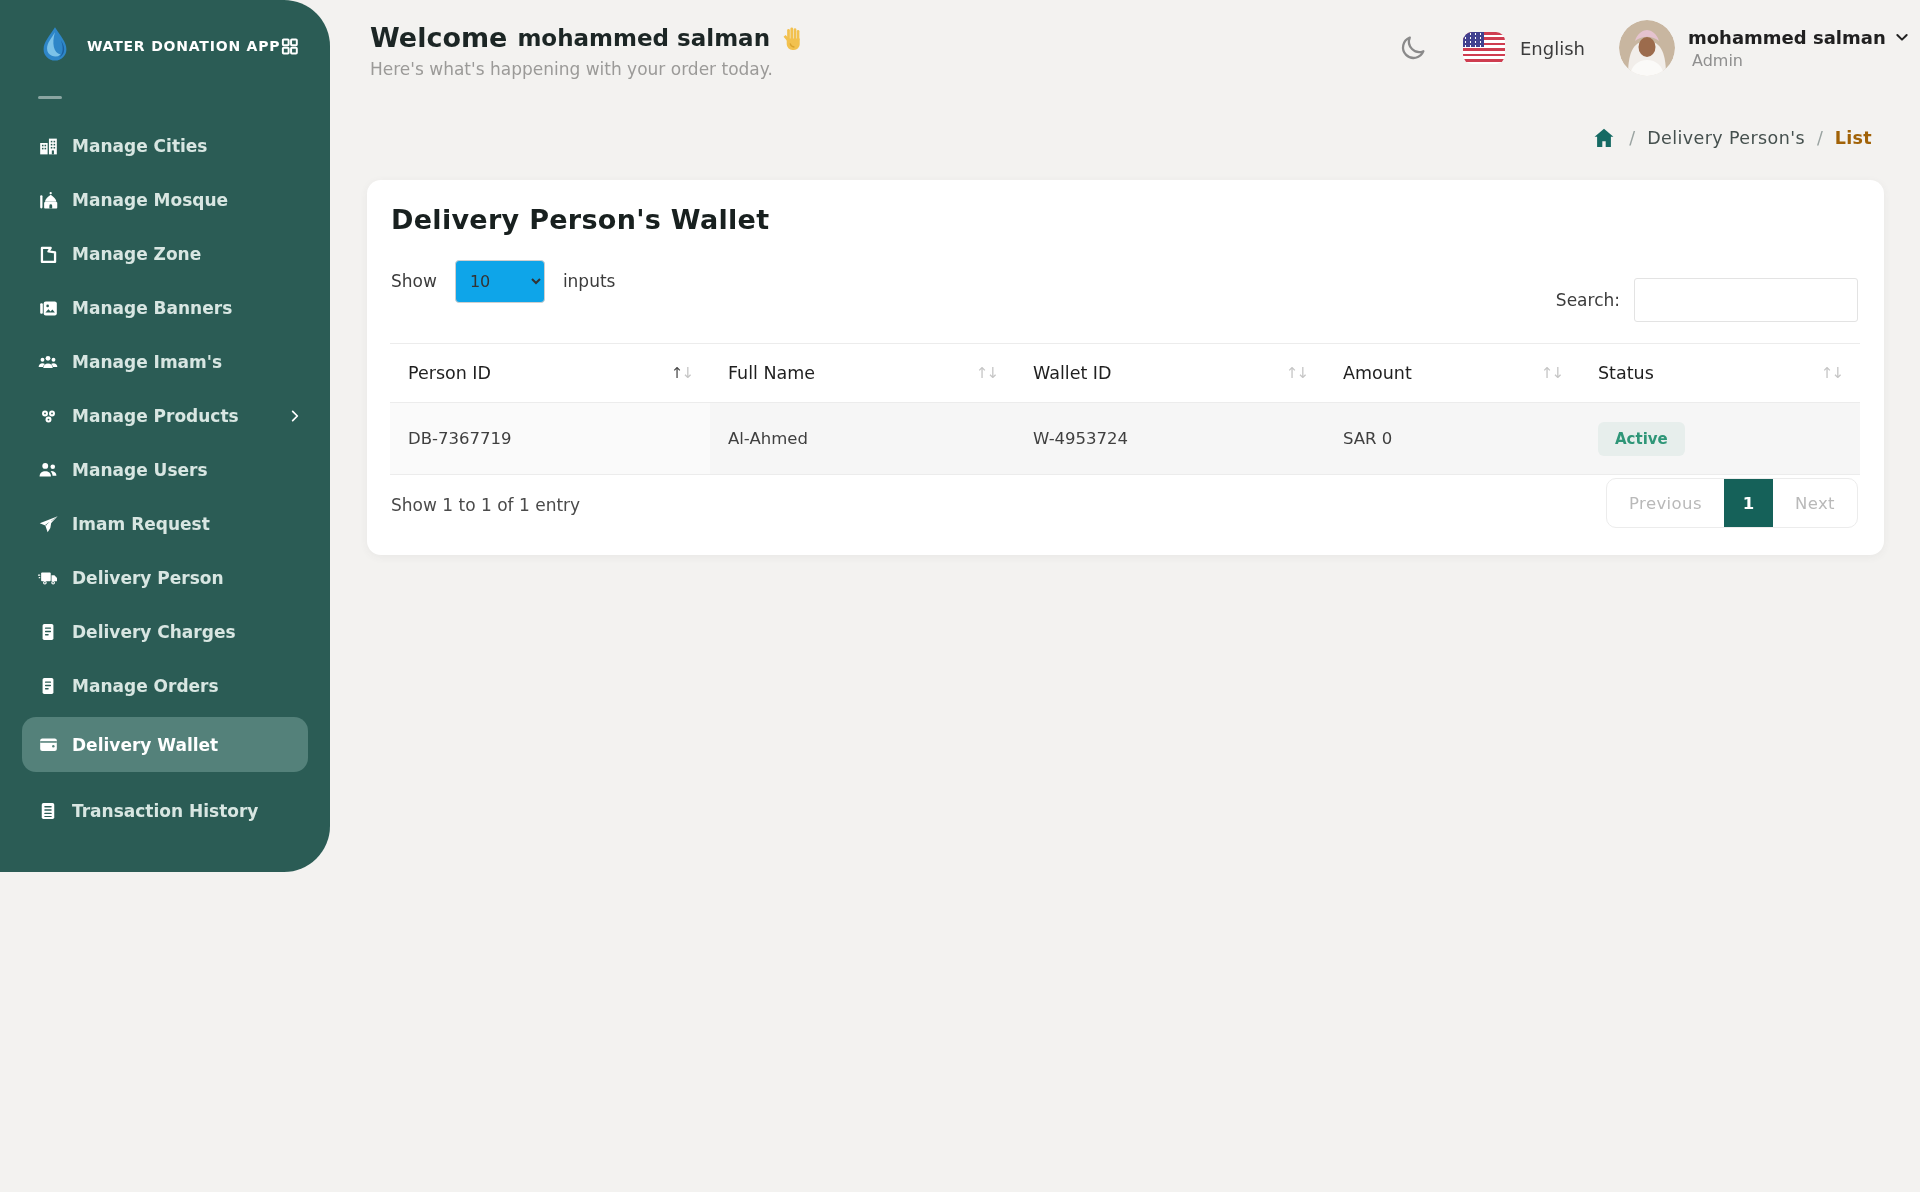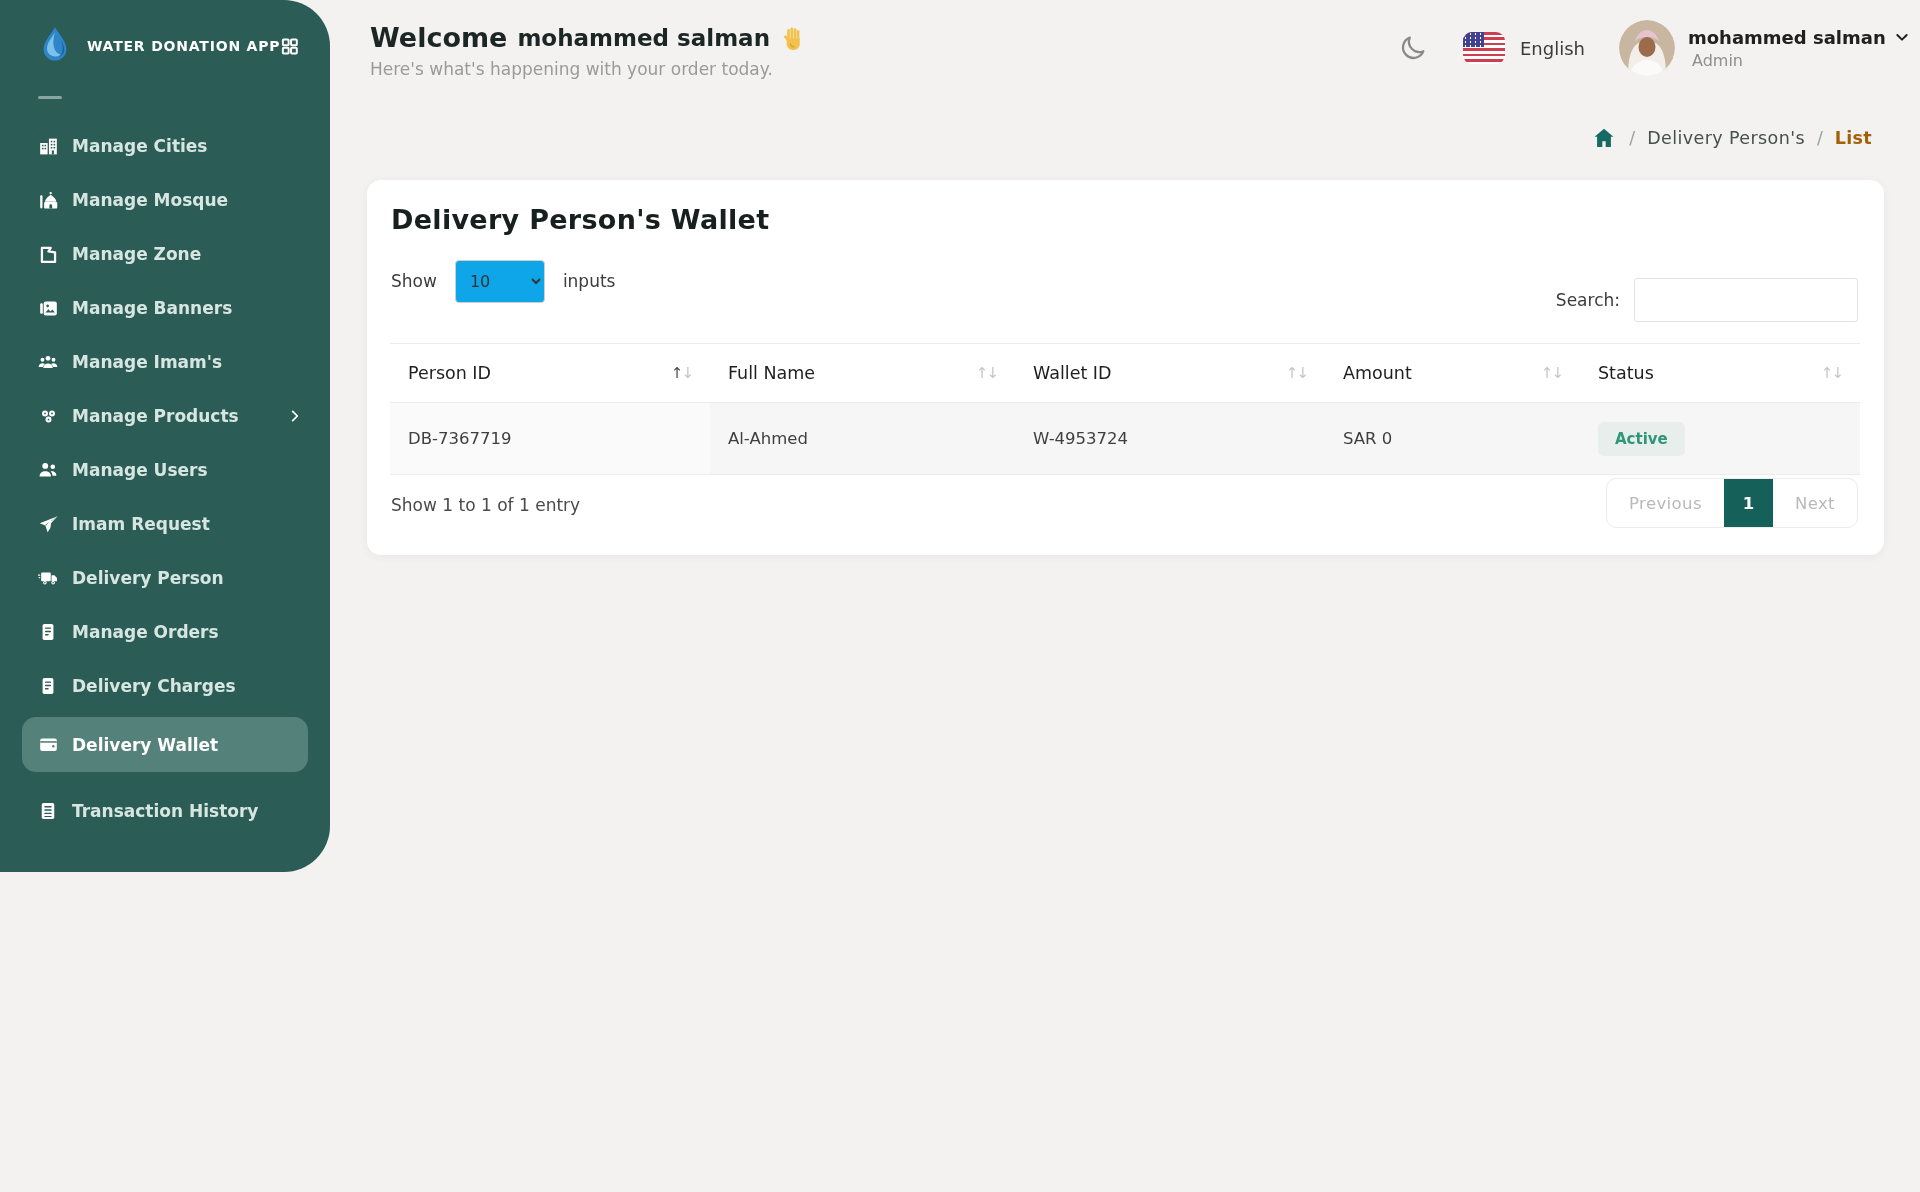--- a/index.html
+++ b/index.html
@@ -288,34 +288,34 @@
       <span class="nicon">
         <svg viewBox="0 0 24 24" width="20" height="20">
             <rect x="5.5" y="2.5" width="13" height="19" rx="2" fill="#fff"></rect>
             <g fill="#2b5c55">
               <rect x="8.3" y="6.5" width="7.4" height="1.7" rx=".8"></rect>
               <rect x="8.3" y="10.5" width="7.4" height="1.7" rx=".8"></rect>
               <rect x="8.3" y="14.5" width="4.6" height="1.7" rx=".8"></rect>
             </g>
           </svg>
       </span>
-      <span>Manage Orders</span>
+      <span>Delivery Charges</span>
     </div>
     <div class="nav-item">
       <span class="nicon">
         <svg viewBox="0 0 24 24" width="20" height="20">
             <rect x="5.5" y="2.5" width="13" height="19" rx="2" fill="#fff"></rect>
             <g fill="#2b5c55">
               <rect x="8.3" y="6.5" width="7.4" height="1.7" rx=".8"></rect>
               <rect x="8.3" y="10.5" width="7.4" height="1.7" rx=".8"></rect>
               <rect x="8.3" y="14.5" width="4.6" height="1.7" rx=".8"></rect>
             </g>
           </svg>
       </span>
-      <span>Delivery Charges</span>
+      <span>Manage Orders</span>
     </div>
     <div class="nav-item active">
       <span class="nicon">
         <svg viewBox="0 0 24 24" width="21" height="21">
             <rect x="2.5" y="5" width="19" height="14.5" rx="2.4" fill="#fff"></rect>
             <rect x="2.5" y="8.2" width="19" height="1.8" fill="#54817a"></rect>
             <circle cx="17.5" cy="14" r="1.4" fill="#54817a"></circle>
           </svg>
       </span>
       <span>Delivery Wallet</span>

